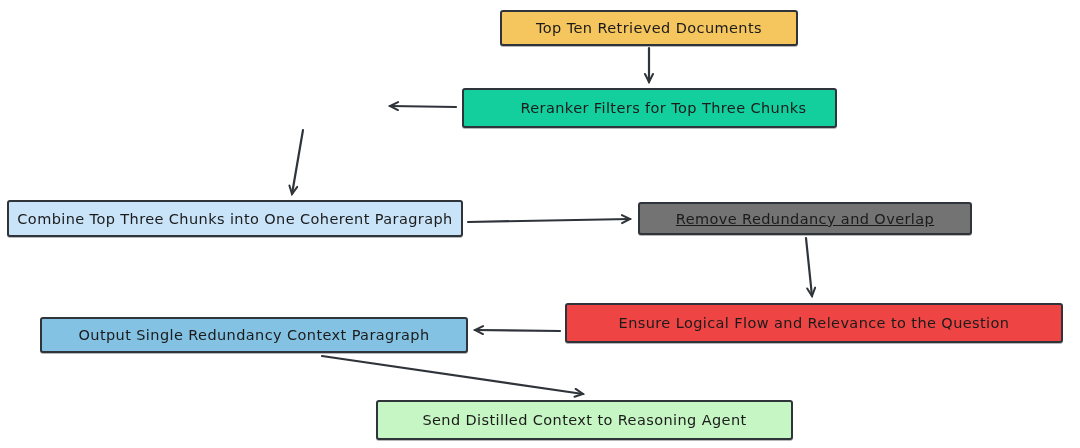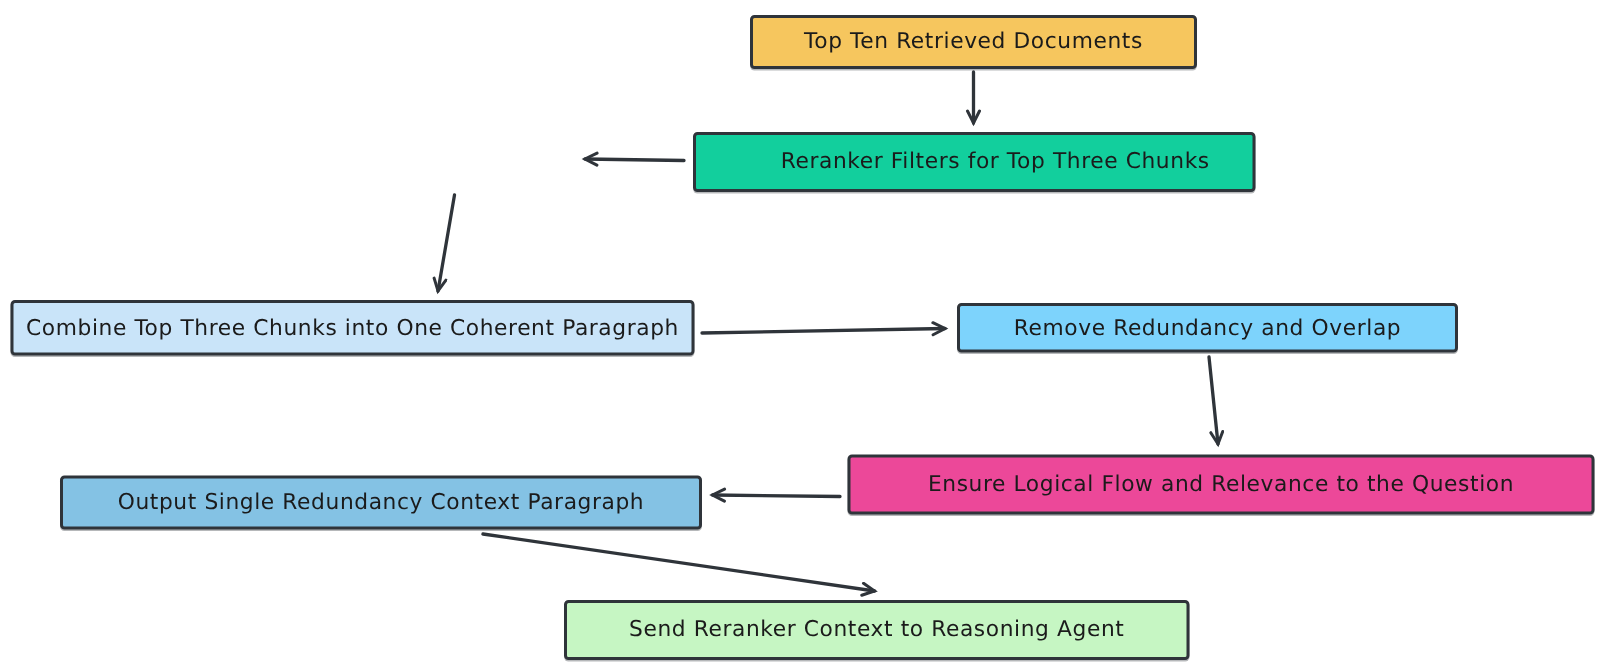--- a/index.html
+++ b/index.html
@@ -75,21 +75,21 @@
     <path class="edge" d="M322,356 L583,394" marker-end="url(#arrowhead)"></path>
   </svg>
 
   <div class="node n-top-docs" style="background-color: rgb(246, 198, 94);">Top Ten Retrieved Documents</div>
 
   <div class="node n-reranker" style="background-color: rgb(18, 207, 157);">Reranker Filters for Top Three Chunks</div>
 
 
   <div class="node n-combine" style="background-color: rgb(201, 228, 249);">Combine Top Three Chunks into One Coherent Paragraph</div>
 
-  <div class="node n-remove" style="background-color: #7dd3fc;">Remove Redundancy and Overlap</div>
+  <div class="node n-remove" style="background-color: #737373; text-decoration: underline;">Remove Redundancy and Overlap</div>
 
-  <div class="node n-ensure" style="background-color: #ec4899;">Ensure Logical Flow and Relevance to the Question</div>
+  <div class="node n-ensure" style="background-color: #ef4444;">Ensure Logical Flow and Relevance to the Question</div>
 
   <div class="node n-output" style="background-color: rgb(132, 194, 228);">Output Single Redundancy Context Paragraph</div>
 
-  <div class="node n-send" style="background-color: rgb(198, 246, 195);">Send Reranker Context to Reasoning Agent</div>
+  <div class="node n-send" style="background-color: rgb(198, 246, 195);">Send Distilled Context to Reasoning Agent</div>
 
 </div>
 
 </body></html>

